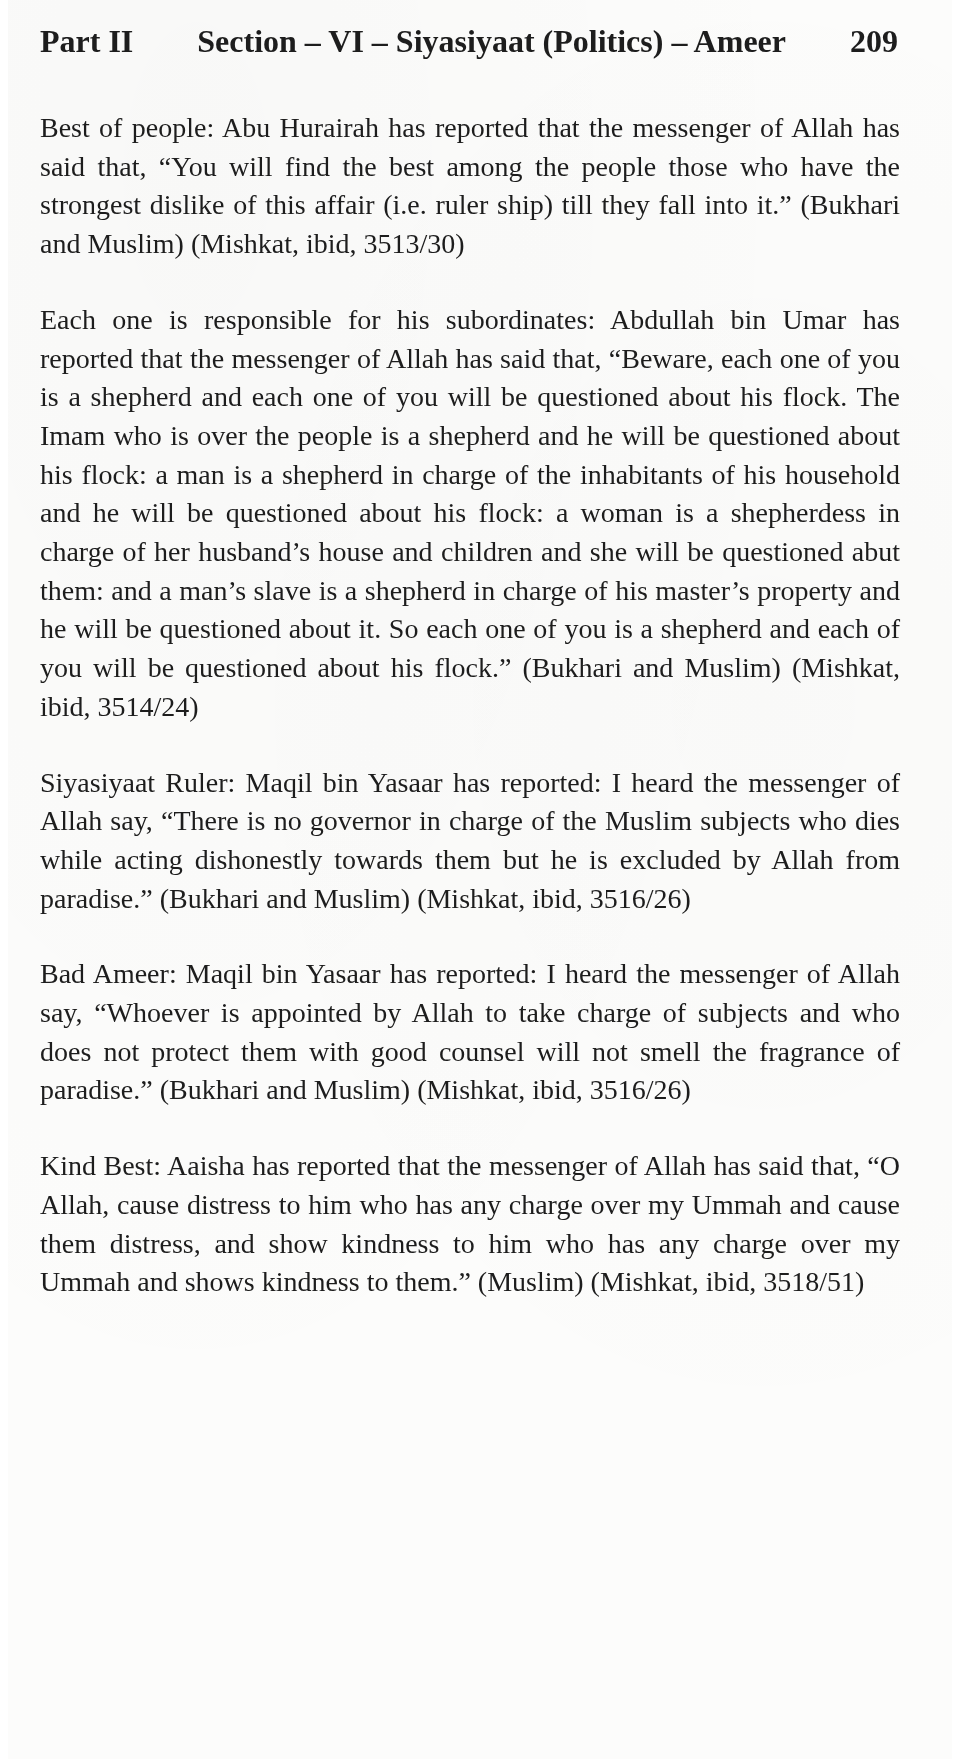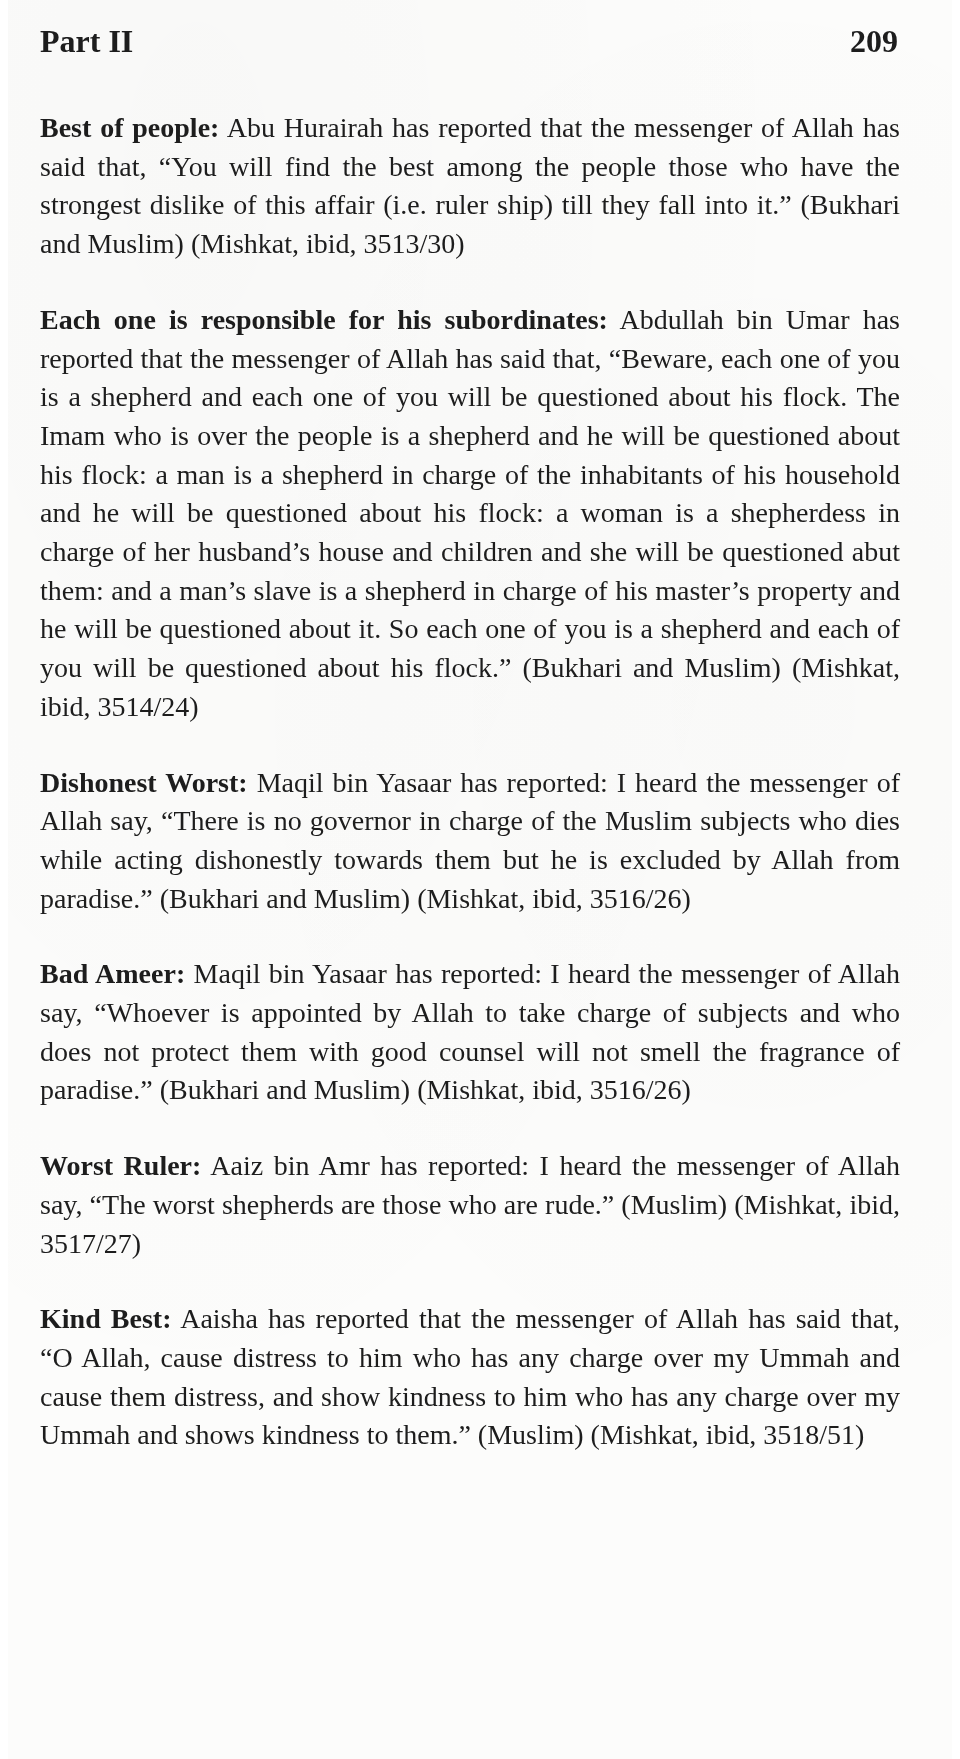--- a/index.html
+++ b/index.html
@@ -39,41 +39,41 @@
     padding: 50px 52px 0 32px;
     font-size: 28px;
     line-height: 38.7px;
     text-align: justify;
     text-justify: inter-word;
   }
   .para {
     margin: 0 0 37px 0;
   }
   .para .lead {
-    font-weight: bold;
+    font-weight: normal;
   }
 </style>
 </head>
 <body>
 
 <div class="page">
 
   <div class="header">
     <span class="h-left">Part II</span>
+    <span class="h-center">Section – VI – Siyasiyaat (Politics) – Ameer</span>
     <span class="h-right">209</span>
   </div>
 
   <div class="content">
 
     <p class="para"><b class="lead">Best of people:</b> <span>Abu Hurairah has reported that the messenger of Allah has said that, “You will find the best among the people those who have the strongest dislike of this affair (i.e. ruler ship) till they fall into it.” (Bukhari and Muslim) (Mishkat, ibid, 3513/30)</span></p>
 
     <p class="para"><b class="lead">Each one is responsible for his subordinates:</b> <span>Abdullah bin Umar has reported that the messenger of Allah has said that, “Beware, each one of you is a shepherd and each one of you will be questioned about his flock. The Imam who is over the people is a shepherd and he will be questioned about his flock: a man is a shepherd in charge of the inhabitants of his household and he will be questioned about his flock: a woman is a shepherdess in charge of her husband’s house and children and she will be questioned abut them: and a man’s slave is a shepherd in charge of his master’s property and he will be questioned about it. So each one of you is a shepherd and each of you will be questioned about his flock.” (Bukhari and Muslim) (Mishkat, ibid, 3514/24)</span></p>
 
-    <p class="para"><b class="lead">Dishonest Worst:</b> <span>Maqil bin Yasaar has reported: I heard the messenger of Allah say, “There is no governor in charge of the Muslim subjects who dies while acting dishonestly towards them but he is excluded by Allah from paradise.” (Bukhari and Muslim) (Mishkat, ibid, 3516/26)</span></p>
+    <p class="para"><b class="lead">Siyasiyaat Ruler:</b> <span>Maqil bin Yasaar has reported: I heard the messenger of Allah say, “There is no governor in charge of the Muslim subjects who dies while acting dishonestly towards them but he is excluded by Allah from paradise.” (Bukhari and Muslim) (Mishkat, ibid, 3516/26)</span></p>
 
     <p class="para"><b class="lead">Bad Ameer:</b> <span>Maqil bin Yasaar has reported: I heard the messenger of Allah say, “Whoever is appointed by Allah to take charge of subjects and who does not protect them with good counsel will not smell the fragrance of paradise.” (Bukhari and Muslim) (Mishkat, ibid, 3516/26)</span></p>
 
-    <p class="para"><b class="lead">Worst Ruler:</b> <span>Aaiz bin Amr has reported: I heard the messenger of Allah say, “The worst shepherds are those who are rude.” (Muslim) (Mishkat, ibid, 3517/27)</span></p>
 
     <p class="para"><b class="lead">Kind Best:</b> <span>Aaisha has reported that the messenger of Allah has said that, “O Allah, cause distress to him who has any charge over my Ummah and cause them distress, and show kindness to him who has any charge over my Ummah and shows kindness to them.” (Muslim) (Mishkat, ibid, 3518/51)</span></p>
 
   </div>
 </div>
 
 </body></html>

